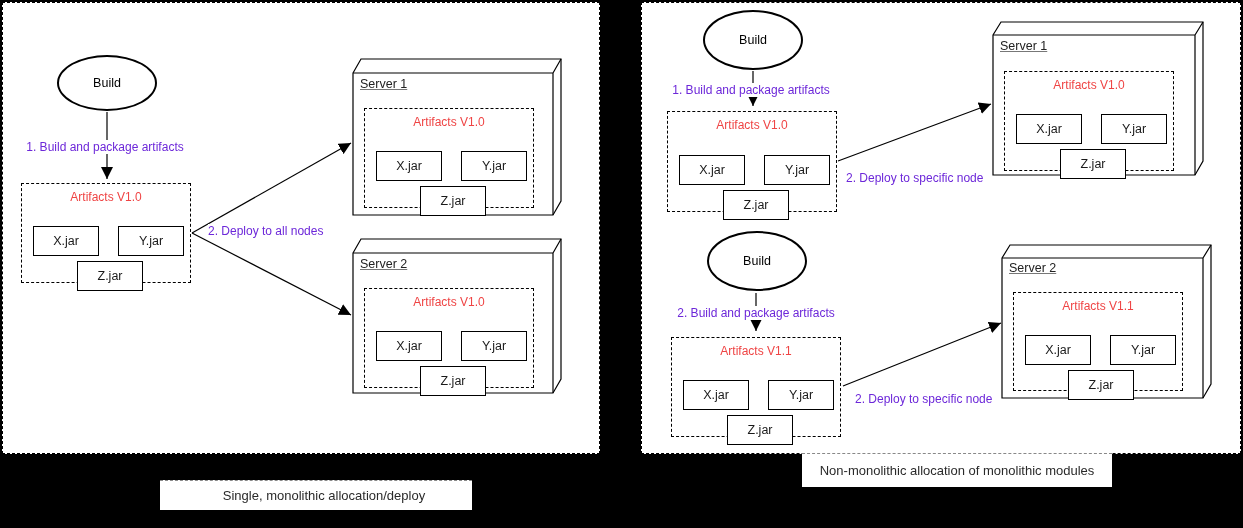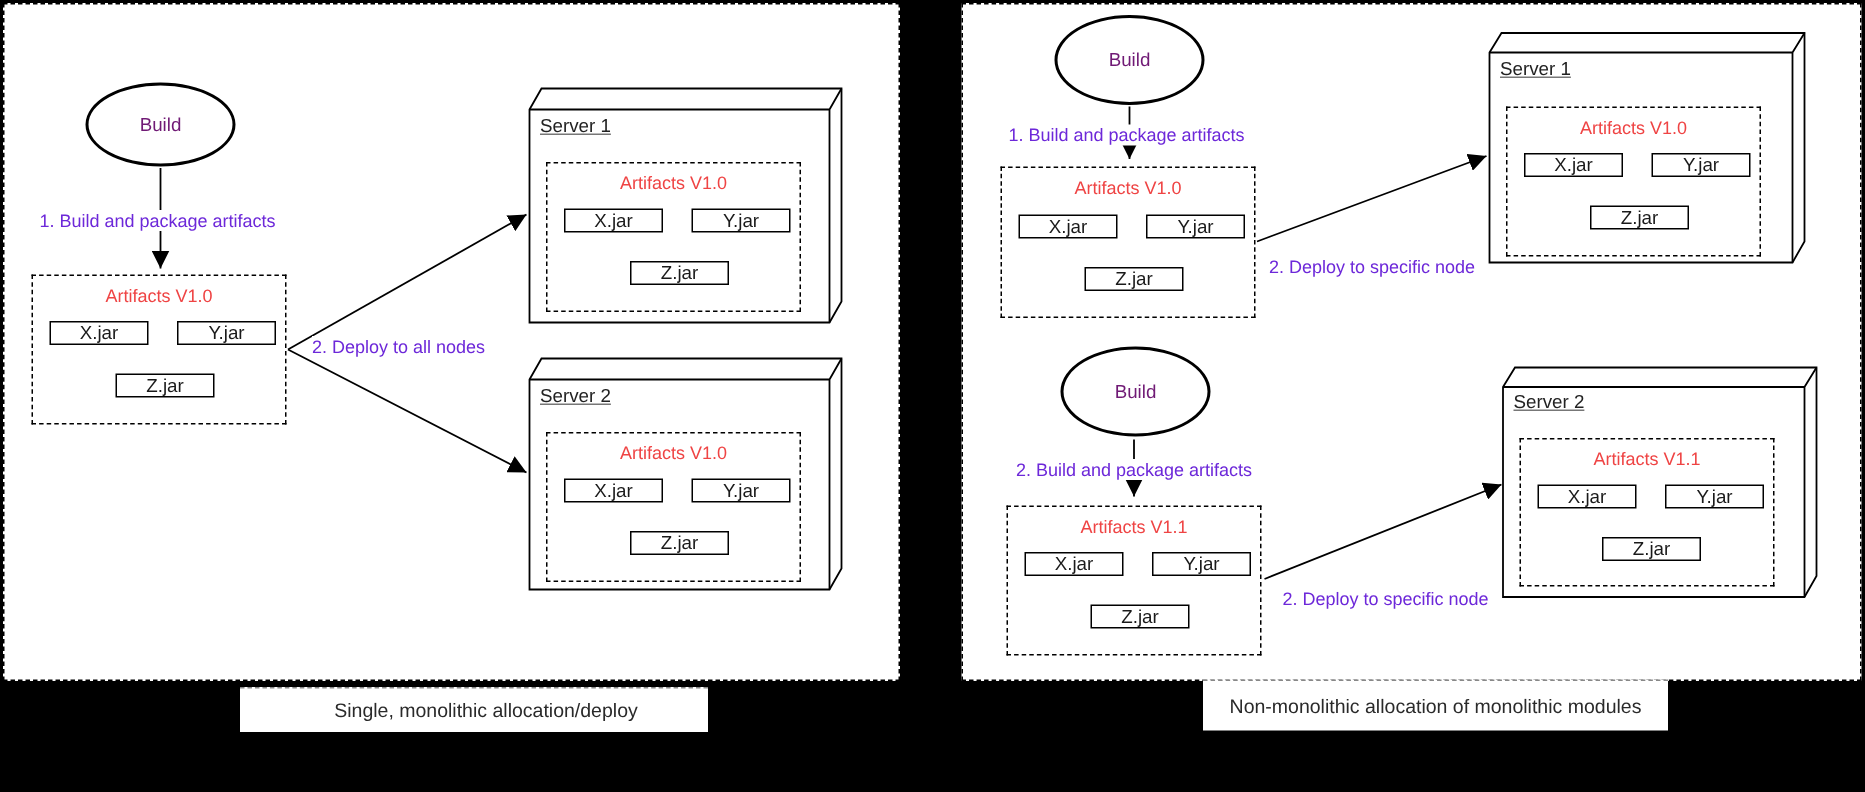--- a/index.html
+++ b/index.html
@@ -10,31 +10,31 @@
     position:relative;overflow:hidden;
     -webkit-font-smoothing:antialiased;
   }
   .panel{
     position:absolute;background:#fff;border:1px dashed #000;z-index:0;
   }
   svg.overlay{position:absolute;left:0;top:0;z-index:1;}
   .ellipse{
     position:absolute;z-index:3;background:#fff;border:2px solid #000;border-radius:50%;
     display:flex;align-items:center;justify-content:center;
-    font-size:12.5px;color:#701a75;
+    font-size:12.5px;color:#000000;
   }
   .abox{
     position:absolute;z-index:2;background:#fff;border:1px dashed #000;box-sizing:border-box;
   }
   .abox-title{
     text-align:center;padding-top:6px;font-size:12px;color:#ef4444;
   }
   .jar{
-    position:absolute;box-sizing:border-box;width:66px;height:16px;background:#fff;border:1px solid #000;
-    display:flex;align-items:center;justify-content:center;font-size:12.5px;color:#1a1a1a;
+    position:absolute;box-sizing:border-box;width:66px;height:30px;background:#fff;border:1px solid #000;
+    display:flex;align-items:center;justify-content:center;font-size:12.5px;color:#1a1a1a;margin-top:12px;
   }
   .elabel{
     position:absolute;z-index:4;background:#fff;font-size:12px;color:#6d28d9;
     white-space:nowrap;line-height:14px;
   }
   .elabel.centered{text-align:center;}
   .server-name{
     position:absolute;z-index:4;font-size:12.5px;color:#222;
     text-decoration:underline;text-decoration-color:#777;white-space:nowrap;
   }
@@ -109,21 +109,21 @@
 </div>
 
 <div class="server-name" style="left:360px;top:257px;">Server 2</div>
 <div class="abox" style="left:364px;top:288px;width:170px;height:100px;">
   <div class="abox-title">Artifacts V1.0</div>
   <div class="jar" style="left:11px;top:30px;">X.jar</div>
   <div class="jar" style="left:96px;top:30px;">Y.jar</div>
   <div class="jar" style="left:55px;top:65px;">Z.jar</div>
 </div>
 
-<div class="caption" style="left:160px;top:458px;width:312px;height:30px;padding-left:16px;">Single, monolithic allocation/deploy</div>
+<div class="caption" style="left:160px;top:480px;width:312px;height:30px;padding-left:16px;">Single, monolithic allocation/deploy</div>
 
 <div class="ellipse" style="left:703px;top:10px;width:96px;height:56px;">
   <span>Build</span>
 </div>
 
 <div class="elabel centered" style="left:666px;top:83px;width:170px;">1. Build and package artifacts</div>
 
 <div class="abox" style="left:667px;top:111px;width:170px;height:101px;">
   <div class="abox-title">Artifacts V1.0</div>
   <div class="jar" style="left:11px;top:31px;">X.jar</div>

